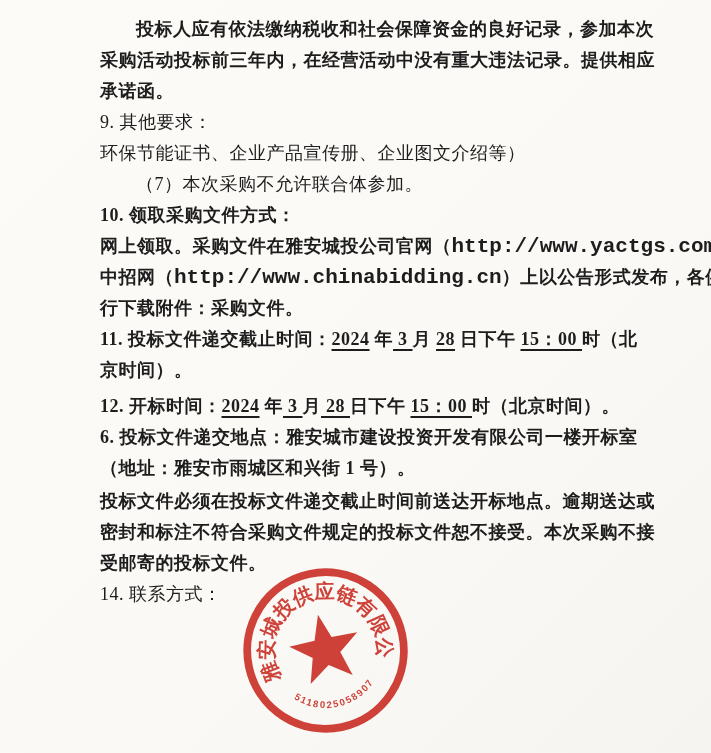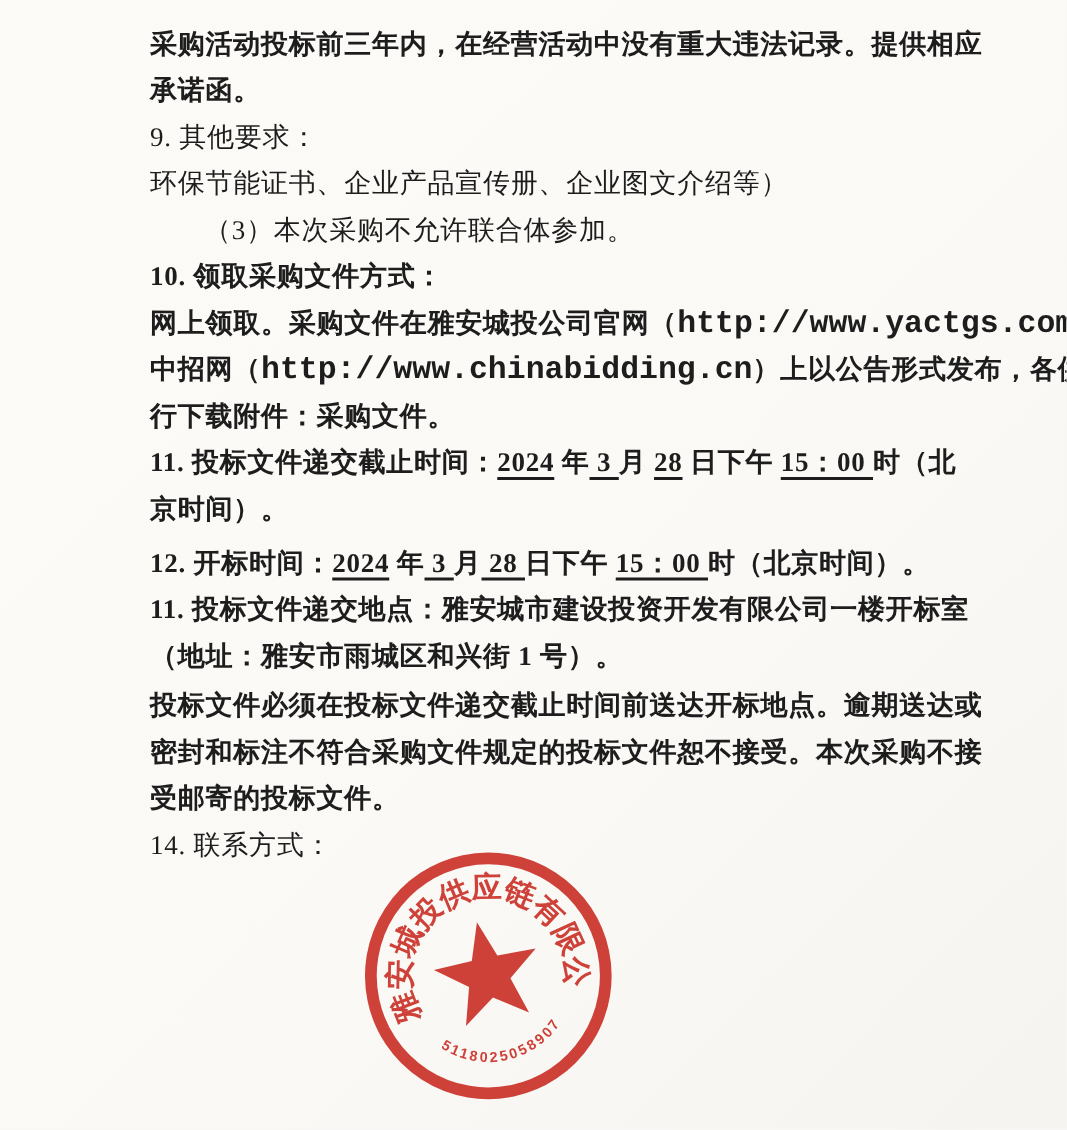--- a/index.html
+++ b/index.html
@@ -45,33 +45,34 @@
   .stamp svg{width:100%;height:100%;}
   .seal-stroke{stroke:var(--seal-color,#cc2218);}
   .seal-fill{fill:var(--seal-color,#cc2218);}
 </style>
 </head>
 <body>
 
 <div class="page">
 
   <div class="doc-body">
+      <div class="line bold indent"><span>投标人应有依法缴纳税收和社会保障资金的良好记录，参加本次</span></div>
       <div class="line bold"><span>采购活动投标前三年内，在经营活动中没有重大违法记录。提供相应</span></div>
       <div class="line bold"><span>承诺函。</span></div>
       <div class="line"><span>9. 其他要求：</span></div>
       <div class="line"><span>环保节能证书、企业产品宣传册、企业图文介绍等）</span></div>
-      <div class="line indent"><span>（3）本次采购不允许联合体参加。</span></div>
+      <div class="line indent"><span>（7）本次采购不允许联合体参加。</span></div>
       <div class="line bold"><span>10. 领取采购文件方式：</span></div>
       <div class="line bold"><span>网上领取。采购文件在雅安城投公司官网（</span><span class="mono">http://www.yactgs.com</span><span>）及</span></div>
       <div class="line bold"><span>中招网（</span><span class="mono">http://www.chinabidding.cn</span><span>）上以公告形式发布，各供应商自</span></div>
       <div class="line bold"><span>行下载附件：采购文件。</span></div>
       <div class="line bold"><span>11. 投标文件递交截止时间：</span><span class="u">2024</span><span> 年</span><span class="u"> 3 </span><span>月 </span><span class="u">28</span><span> 日下午 </span><span class="u">15：00 </span><span>时（北</span></div>
       <div class="line bold"><span>京时间）。</span></div>
       <div class="line bold" style="margin-top: 5px;"><span>12. 开标时间：</span><span class="u">2024</span><span> 年</span><span class="u"> 3 </span><span>月</span><span class="u"> 28 </span><span>日下午 </span><span class="u">15：00 </span><span>时（北京时间）。</span></div>
-      <div class="line bold"><span>11. 投标文件递交地点：雅安城市建设投资开发有限公司一楼开标室</span></div>
+      <div class="line bold"><span>6. 投标文件递交地点：雅安城市建设投资开发有限公司一楼开标室</span></div>
       <div class="line bold"><span>（地址：雅安市雨城区和兴街 1 号）。</span></div>
       <div class="line bold" style="margin-top: 2px;"><span>投标文件必须在投标文件递交截止时间前送达开标地点。逾期送达或</span></div>
       <div class="line bold"><span>密封和标注不符合采购文件规定的投标文件恕不接受。本次采购不接</span></div>
       <div class="line bold"><span>受邮寄的投标文件。</span></div>
       <div class="line" style=""><span>14. 联系方式：</span></div>
     </div>
 
   <div class="stamp">
     <svg viewBox="0 0 200 200" xmlns="http://www.w3.org/2000/svg">
       <circle class="seal-stroke" cx="100" cy="103" r="90" fill="none" stroke-width="9"></circle>

